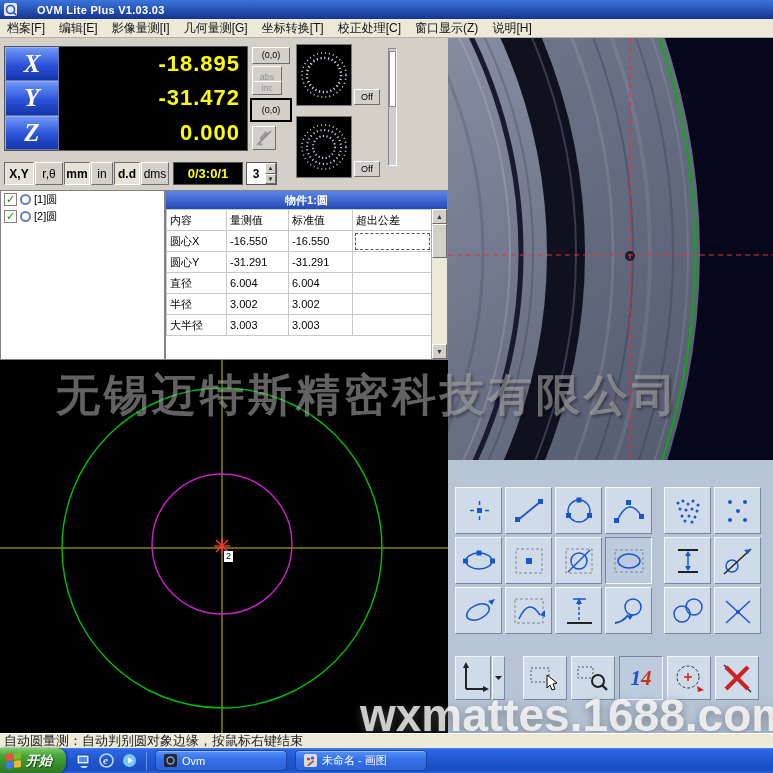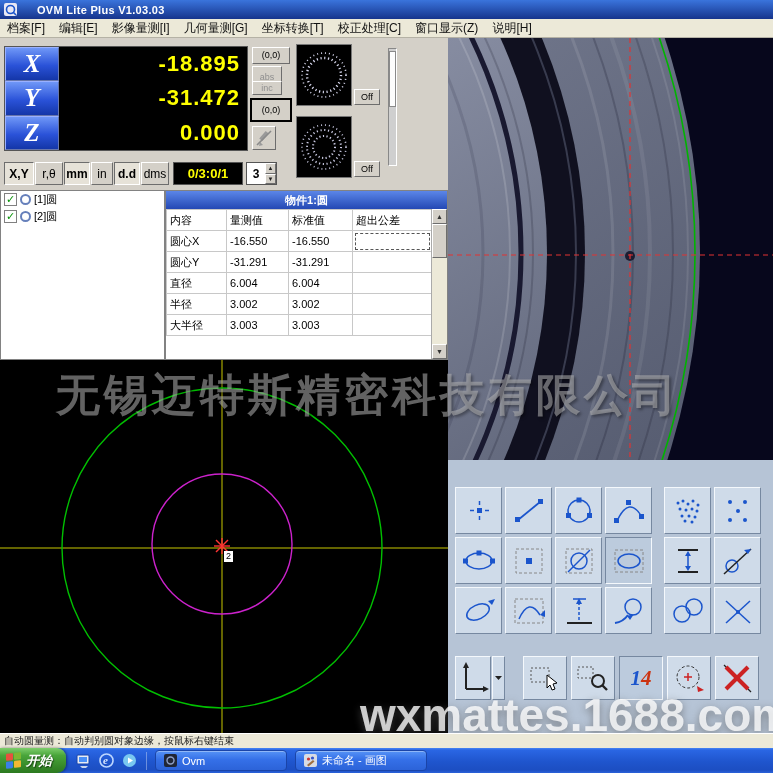--- a/index.html
+++ b/index.html
@@ -54,21 +54,21 @@
 .camera-panel{position:absolute;left:448px;top:38px;width:325px;height:422px;background:#06061a;overflow:hidden}
 
 .toolbox{position:absolute;left:448px;top:460px;width:325px;height:273px;background:#b6c4d6}
 .tool-btn{position:absolute;width:47px;height:47px;background:#cfdbe9;border:1px solid;border-color:#f4f8fc #7688a0 #7688a0 #f4f8fc;display:flex;align-items:center;justify-content:center}
 .tool-btn.pressed{border-color:#7688a0 #f4f8fc #f4f8fc #7688a0;background:#bccbdd}
 .tool-btn.b2{height:44px}
 .count-digits{font-family:"Liberation Serif","DejaVu Serif",serif;font-style:italic;font-weight:bold;font-size:21px;line-height:1}
 .count-digits .c1{color:#1b55cc}
 .count-digits .c4{color:#cc3311}
 
-.statusbar{position:absolute;left:0;top:733px;width:773px;height:15px;background:#ece9d8;border-top:1px solid #fff;font-size:10px;color:#222;padding:0 4px;display:flex;align-items:center;z-index:45}
+.statusbar{position:absolute;left:0;top:733px;width:773px;height:15px;background:#ece9d8;border-top:1px solid #fff;font-size:13px;color:#222;padding:0 4px;display:flex;align-items:center;z-index:45}
 
 .taskbar{position:absolute;left:0;top:748px;width:773px;height:25px;background:linear-gradient(to bottom,#4584f4 0%,#2a66e4 8%,#1f55cd 55%,#1c4ec2 88%,#2a62da 100%);display:flex;align-items:center;z-index:60}
 .start-btn{height:25px;padding:0 14px 0 6px;border-radius:0 9px 9px 0;background:linear-gradient(to bottom,#7ece6c 0%,#49a53a 30%,#338426 80%,#2c7a20 100%);display:flex;align-items:center;gap:5px;color:#fff;font-size:13px;font-style:italic;font-weight:bold;text-shadow:1px 1px 1px rgba(0,0,0,.5);box-shadow:1px 0 3px rgba(0,0,0,.45)}
 .flag{width:15px;height:15px;display:grid;grid-template-columns:7px 7px;grid-template-rows:7px 7px;gap:1px;transform:skewY(-6deg)}
 .flag i{border-radius:1px;display:block}
 .ql{display:flex;align-items:center;gap:6px;margin-left:9px}
 .ql-sep{width:1px;height:18px;background:rgba(255,255,255,.35);margin-left:8px}
 .task-btn{height:21px;margin-left:8px;padding:0 8px;background:linear-gradient(to bottom,#5693f6,#3570e8 45%,#2c63d8);border-radius:4px;border:1px solid #1a44a8;display:flex;align-items:center;gap:5px;color:#fff;font-size:11px;min-width:132px;box-shadow:inset 0 1px 0 rgba(255,255,255,.35)}
 
 .wm-company{position:absolute;left:56px;top:366px;font-size:44px;font-weight:bold;letter-spacing:4px;color:rgba(178,178,178,.55);text-shadow:2px 2px 3px rgba(0,0,0,.35);z-index:40;white-space:nowrap;pointer-events:none}

